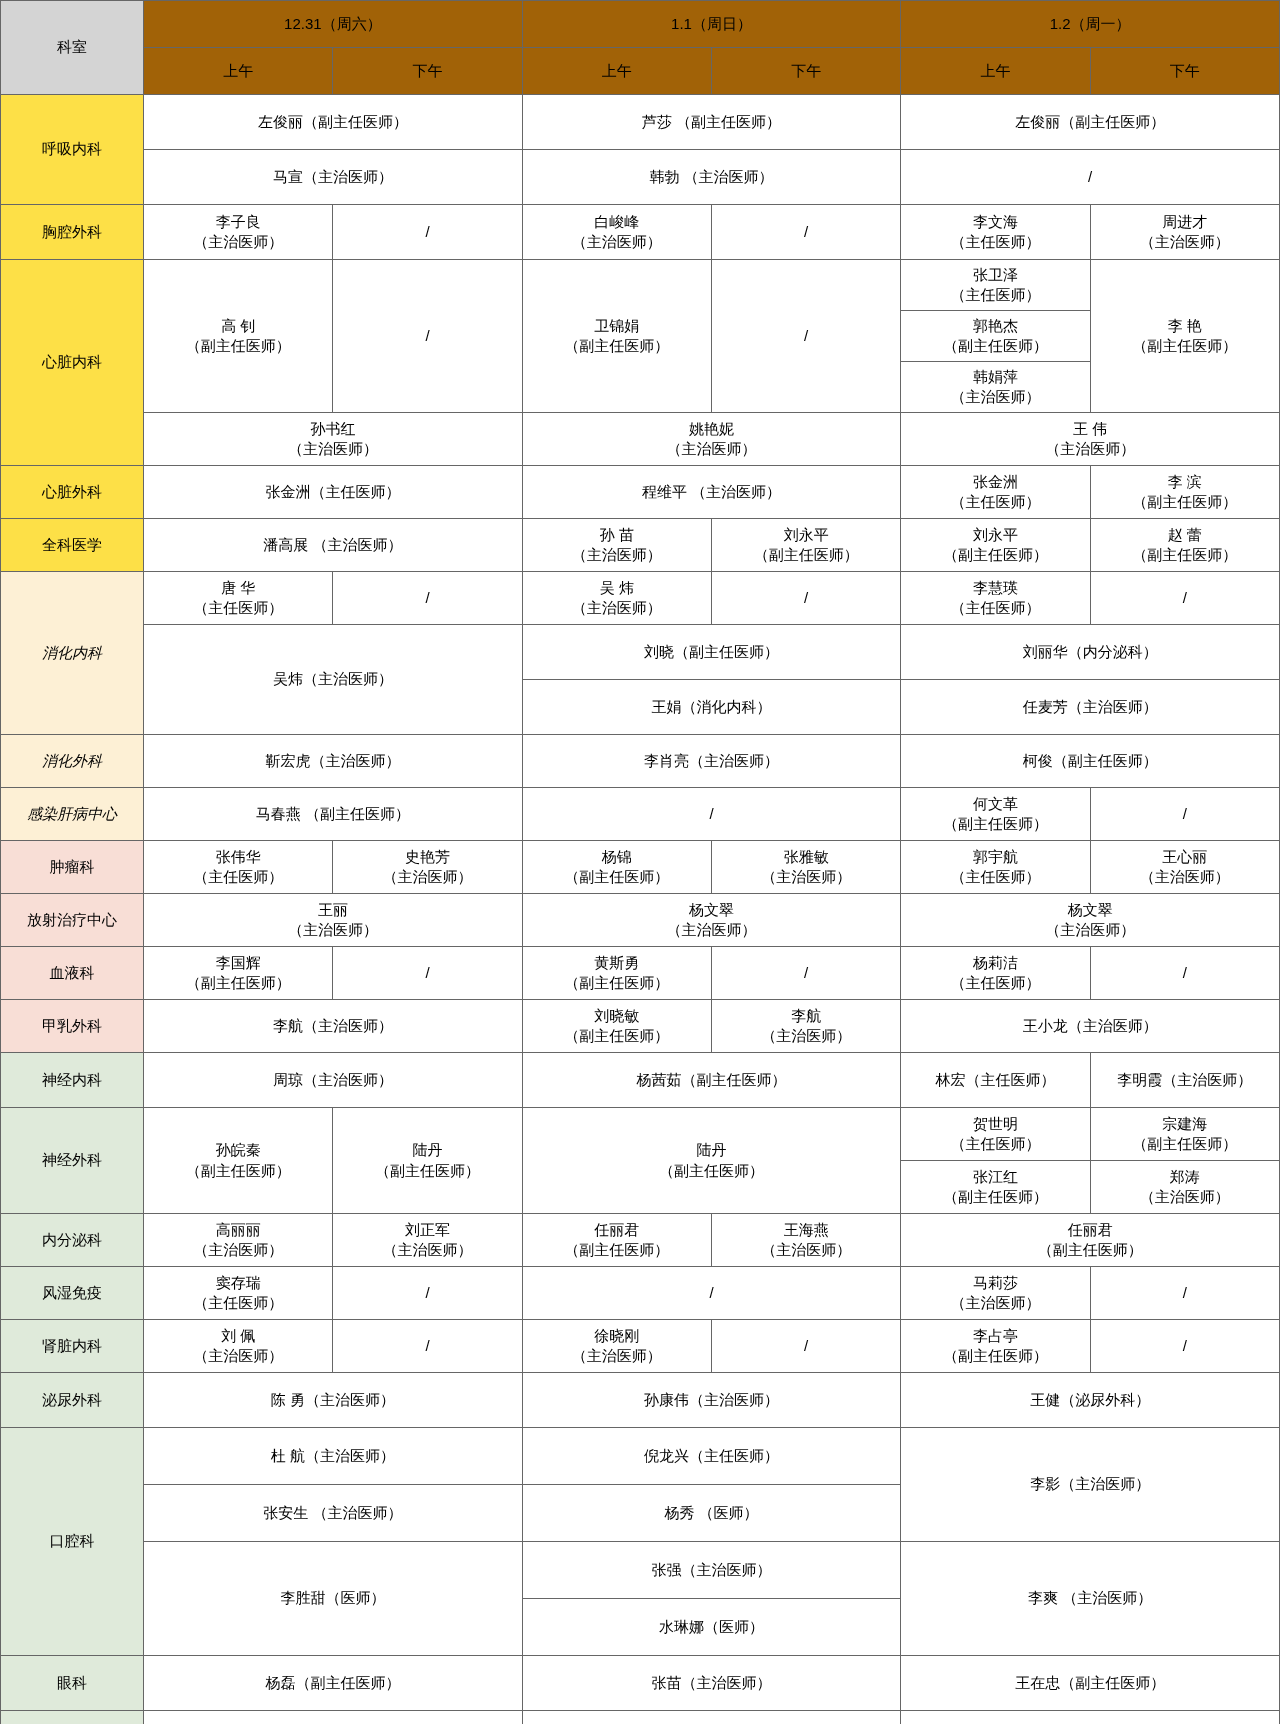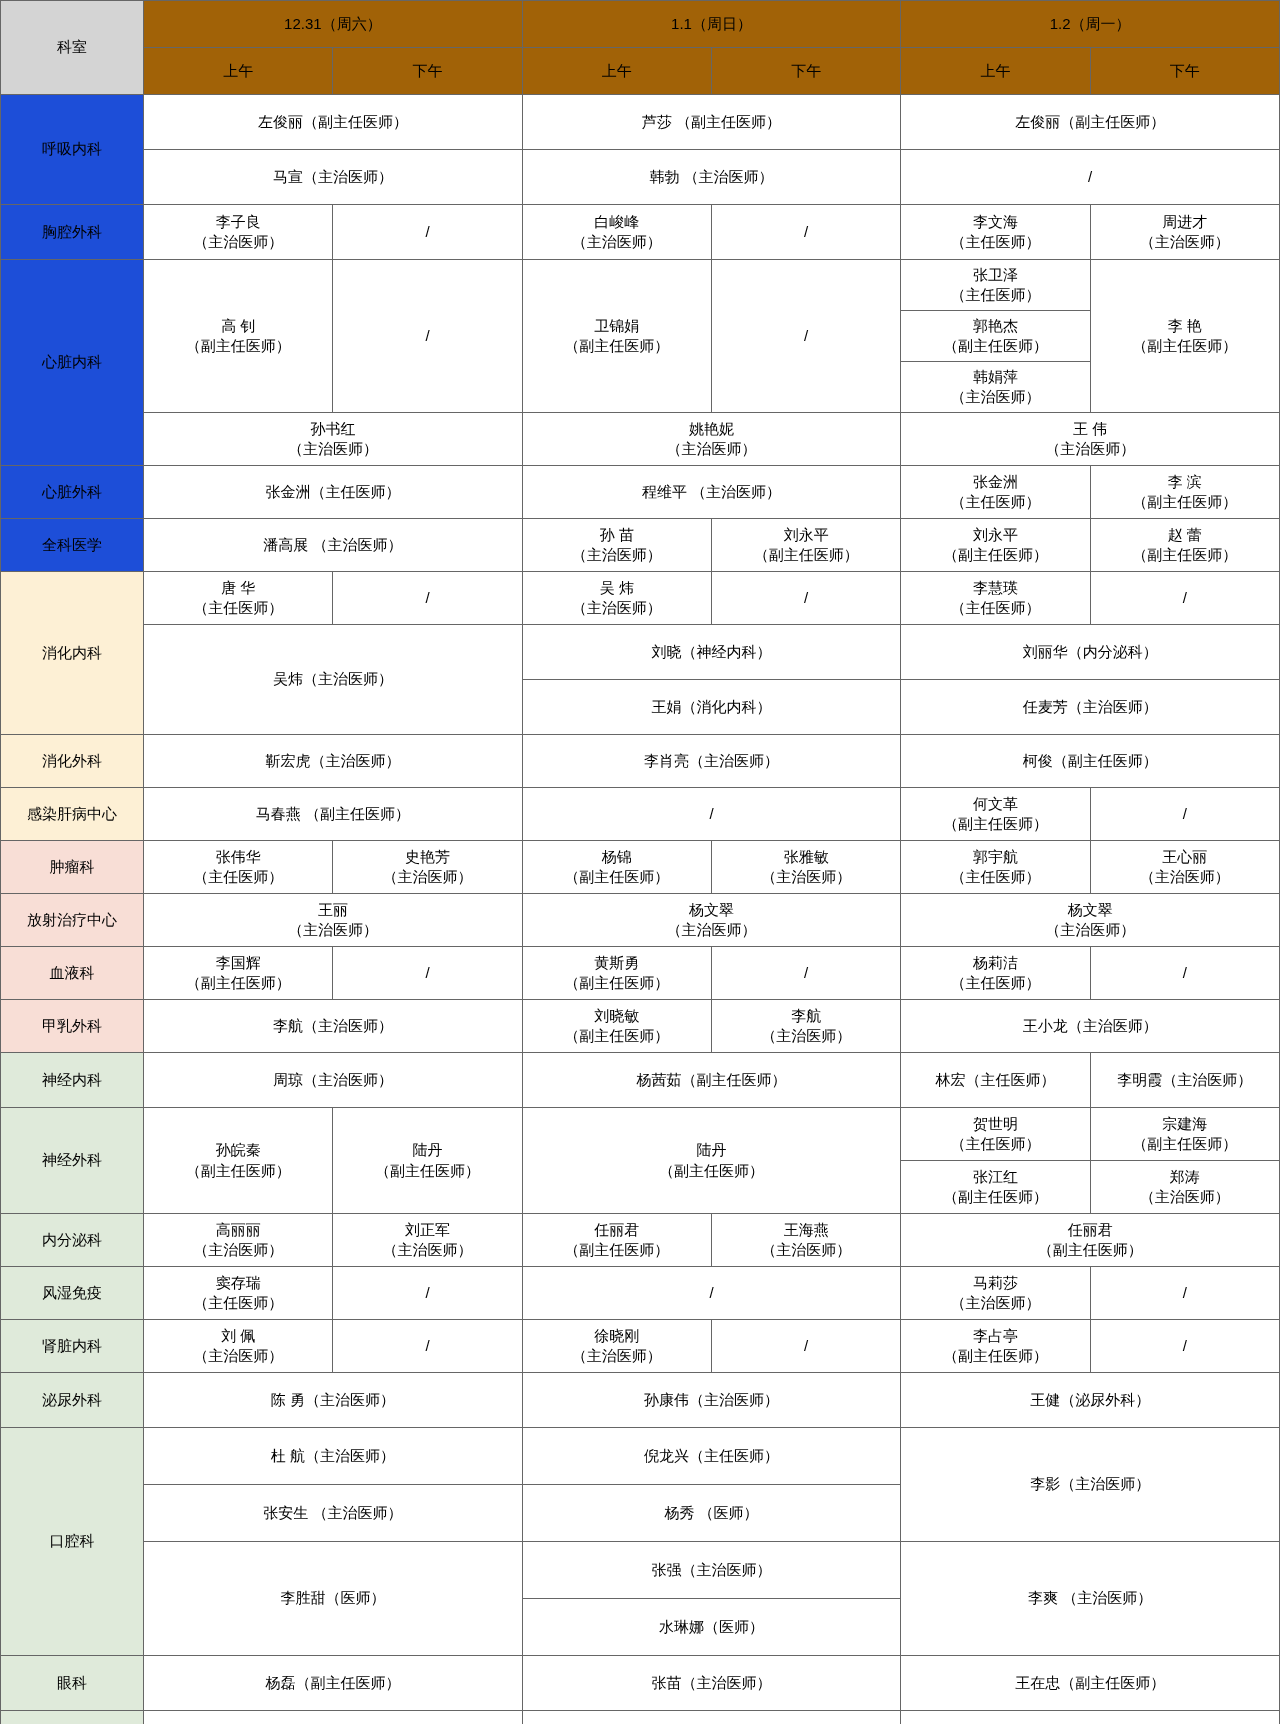--- a/index.html
+++ b/index.html
@@ -34,22 +34,22 @@
     background: #d4d4d4;
     font-size: 17px;
   }
   .sub {
     font-size: 15px;
   }
   .dept {
     font-size: 16px;
   }
   
-  .c-blue   { background: #1d4ed8; }
-  .c-yellow { background: #fdf0d5; }
+  .c-blue   { background: #fde047; }
+  .c-yellow { background: #fdf0d5; font-style: italic; }
   .c-pink   { background: #f8ded6; margin-top: 28px; }
   .c-green  { background: #dfeada; margin-left: 48px; }
   .cell {
     background: #ffffff;
   }
   .nm { display: block; }
   .ti { display: block; }
   .slash { color: #000; }
   .thick-top { border-top: 2px solid #000; }
 </style>
@@ -213,21 +213,21 @@
       </td>
       <td class="cell slash">/</td>
       <td class="cell">
         <span class="nm">李慧瑛</span>
         <span class="ti">（主任医师）</span>
       </td>
       <td class="cell slash">/</td>
     </tr>
     <tr>
       <td class="cell" colspan="2" rowspan="2">吴炜（主治医师）</td>
-      <td class="cell" colspan="2" style="height:46px">刘晓（神经内科）</td>
+      <td class="cell" colspan="2" style="height:46px">刘晓（副主任医师）</td>
       <td class="cell" colspan="2">刘丽华（内分泌科）</td>
     </tr>
     <tr>
       <td class="cell" colspan="2" style="height:46px">王娟（消化内科）</td>
       <td class="cell" colspan="2">任麦芳（主治医师）</td>
     </tr>
 
     <tr>
       <td class="dept c-yellow">消化外科</td>
       <td class="cell" colspan="2" style="height:44px">靳宏虎（主治医师）</td>

